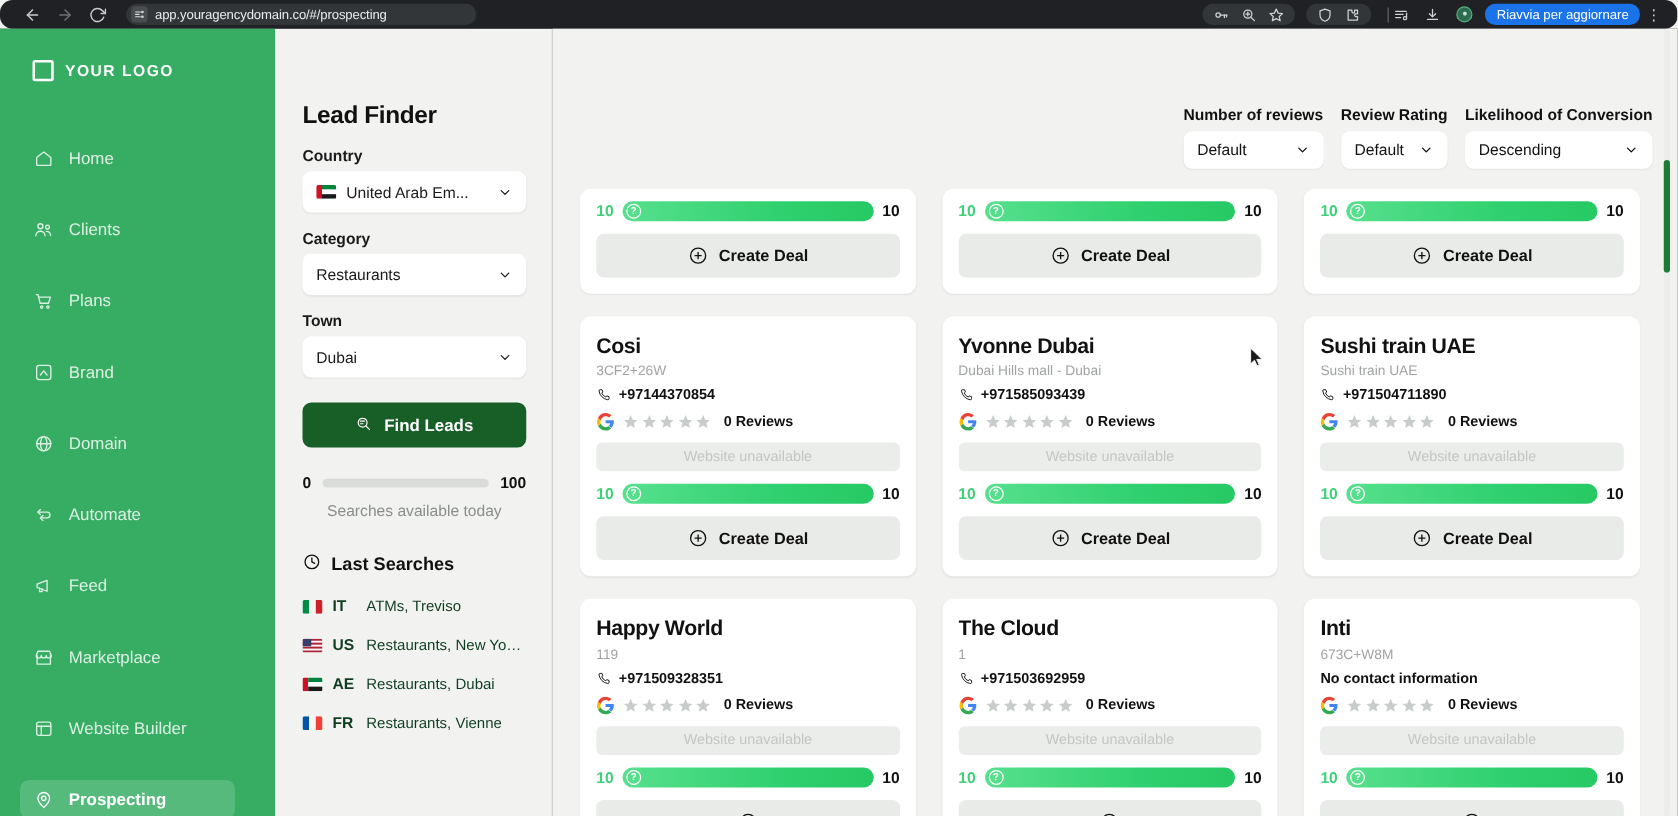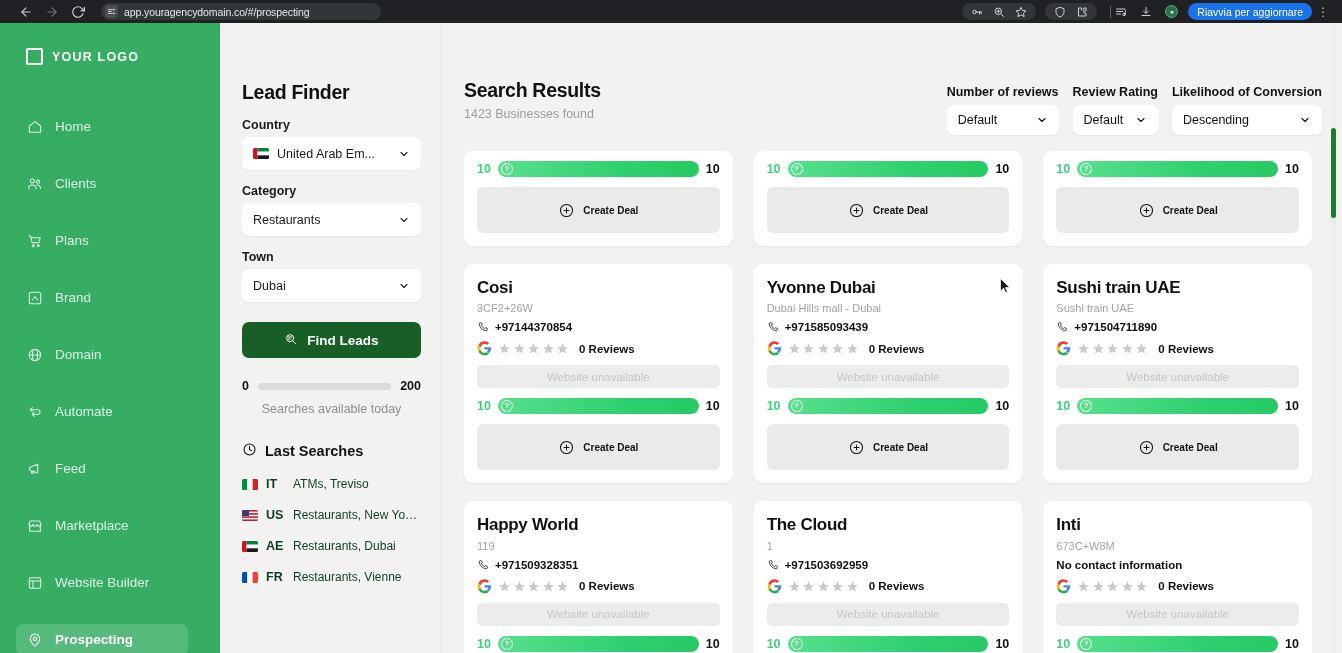--- a/index.html
+++ b/index.html
@@ -10,20 +10,21 @@
     background: #f2f3f1;
   }
 
   
   .browser-bar {
     height: 23px; width: 100%;
     background: #202124;
     display: flex; align-items: center;
     padding: 0 8px;
     position: relative;
+    border-radius: 10px;
   }
   .nav-btns { display: flex; align-items: center; gap: 11px; padding-left: 10px; }
   .nav-icon { width: 15px; height: 15px; color: #c8ccd0; display: flex; align-items: center; justify-content: center; }
   .nav-icon.dim { color: #6e7276; }
   .nav-icon svg { width: 14px; height: 14px; display: block; }
 
   .omnibox {
     margin-left: 16px;
     height: 17px;
     background: #323639;
@@ -255,24 +256,24 @@
     display: flex; align-items: center; padding-left: 3px;
   }
   .score-q {
     width: 12px; height: 12px; border-radius: 50%;
     border: 1.4px solid #ffffff;
     color: #ffffff; font-size: 8px; font-weight: bold;
     display: flex; align-items: center; justify-content: center;
     line-height: 1;
   }
   .create-deal {
-    margin-top: 10px; height: 46px; border-radius: 6px;
+    margin-top: 10px; height: 35px; border-radius: 6px;
     background: #e9ebe8; color: #111;
     display: flex; align-items: center; justify-content: center; gap: 8px;
-    font-size: 10px; font-weight: bold; cursor: pointer;
+    font-size: 13px; font-weight: bold; cursor: pointer;
   }
   .create-deal svg { width: 17px; height: 17px; stroke: #111; fill: none; stroke-width: 1.5; }
 
   .scrollbar-track {
     position: absolute; right: 6px; top: 0; width: 5px; height: 100%;
     background: #eceeeb; border-radius: 3px;
   }
   .scrollbar-thumb {
     position: absolute; left: 0; top: 105px; width: 5px; height: 90px;
     background: #1f7a33; border-radius: 3px; cursor: pointer;
@@ -599,21 +600,21 @@
             <line x1="15" y1="15" x2="20" y2="20"></line>
             <line x1="7.5" y1="8.5" x2="13" y2="8.5"></line>
             <line x1="7.5" y1="12" x2="11" y2="12"></line>
           </svg></span>
       <span>Find Leads</span>
     </div>
 
     <div class="quota-row">
       <span>0</span>
       <span class="quota-track"></span>
-      <span>200</span>
+      <span>100</span>
     </div>
     <div class="quota-caption">Searches available today</div>
 
     <div class="last-head">
       <span><svg viewBox="0 0 24 24" stroke-linecap="round" stroke-linejoin="round">
             <circle cx="12" cy="12" r="8.7"></circle>
             <polyline points="12 6.8 12 12 15.6 13.8"></polyline>
           </svg></span>
       <span>Last Searches</span>
     </div>
@@ -658,24 +659,20 @@
           <rect x="5.33" width="5.33" height="11" fill="#f7f7f7"></rect>
           <rect x="10.66" width="5.34" height="11" fill="#ef4135"></rect>
         </svg>
       <span class="cc">FR</span>
       <span class="q">Restaurants, Vienne</span>
     </div>
   </div>
 
   <div class="results">
     <div class="res-head">
-      <div>
-        <div class="res-title">Search Results</div>
-        <div class="res-sub">1423 Businesses found</div>
-      </div>
 
       <div class="sorters">
         <div>
           <div class="sorter-label">Number of reviews</div>
           <div class="sorter-box">
             <span class="val">Default</span>
             <svg viewBox="0 0 24 24" fill="none" stroke="#111" stroke-linecap="round" stroke-linejoin="round">
                 <polyline points="6 9 12 15 18 9"></polyline>
               </svg>
           </div>

